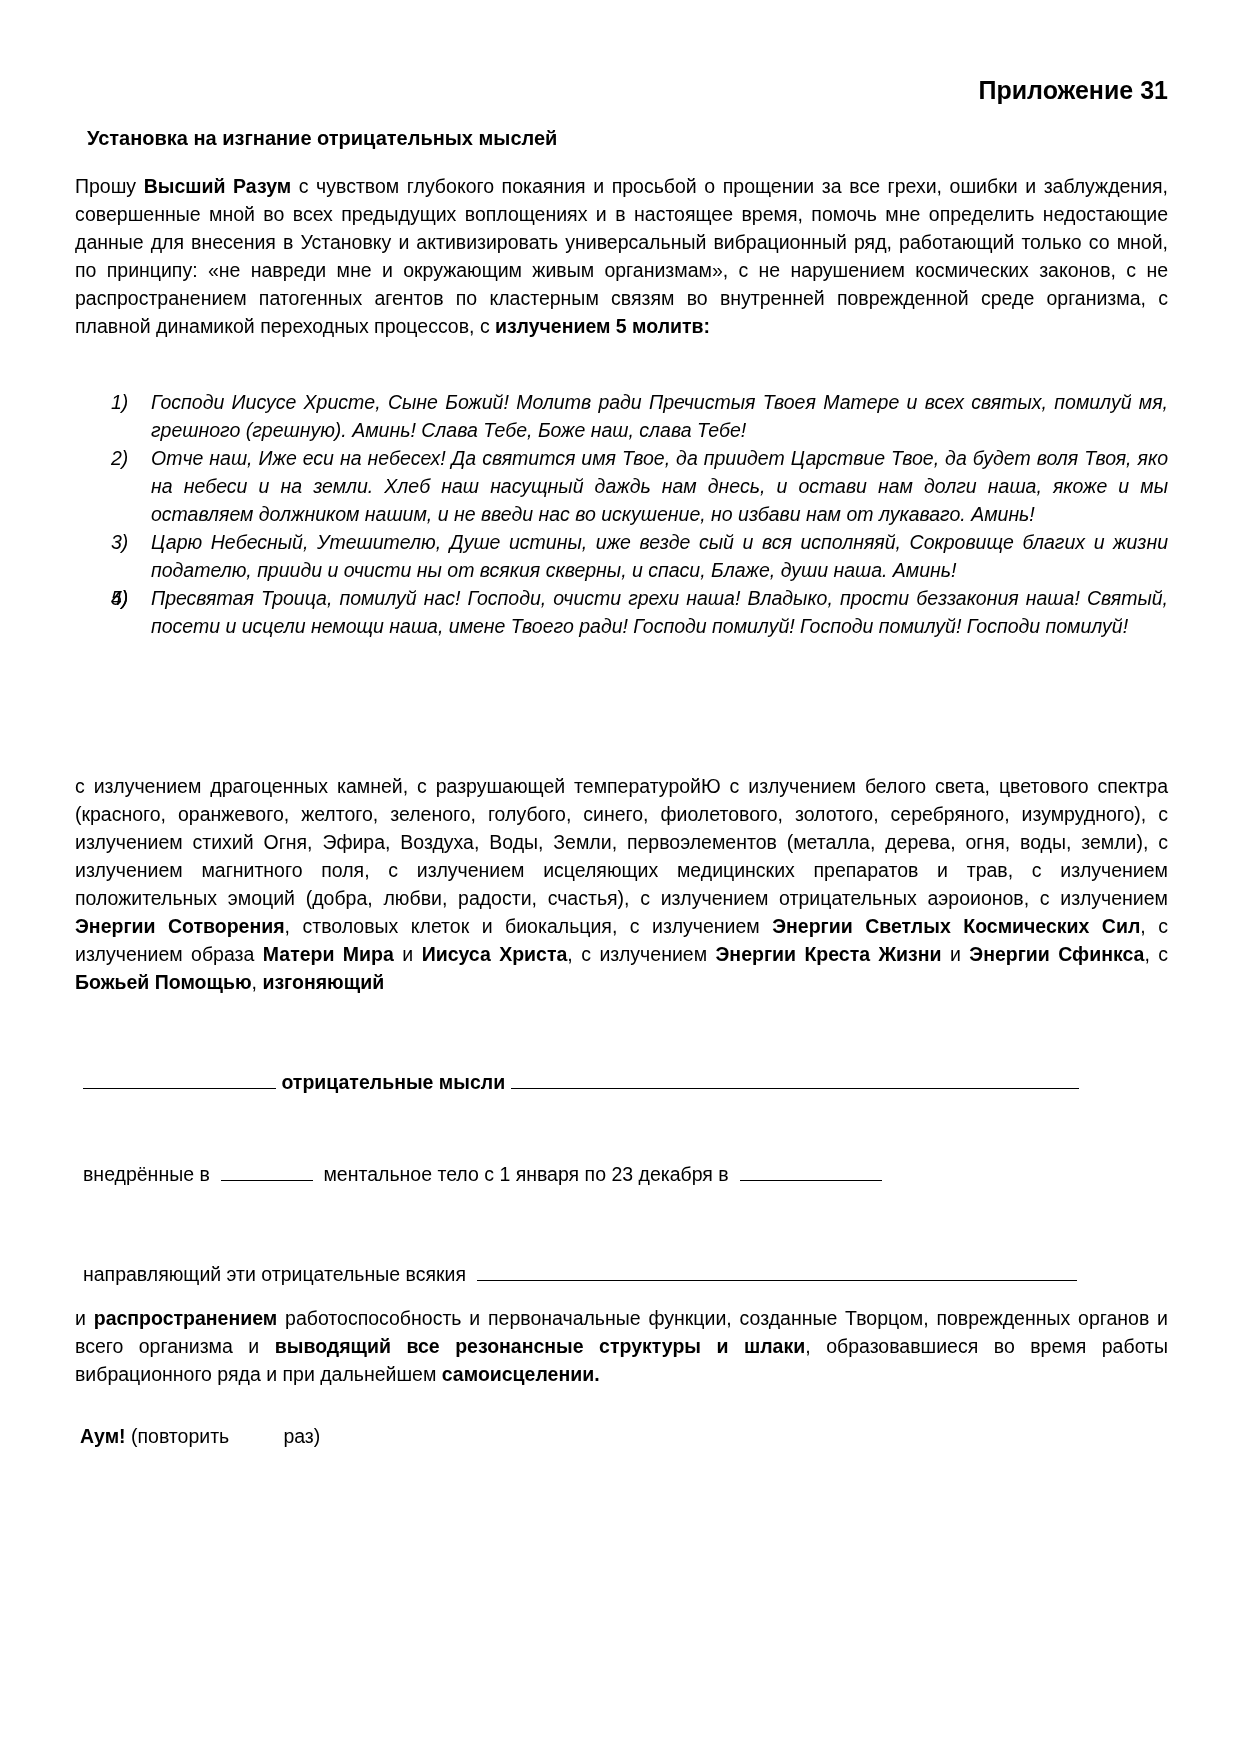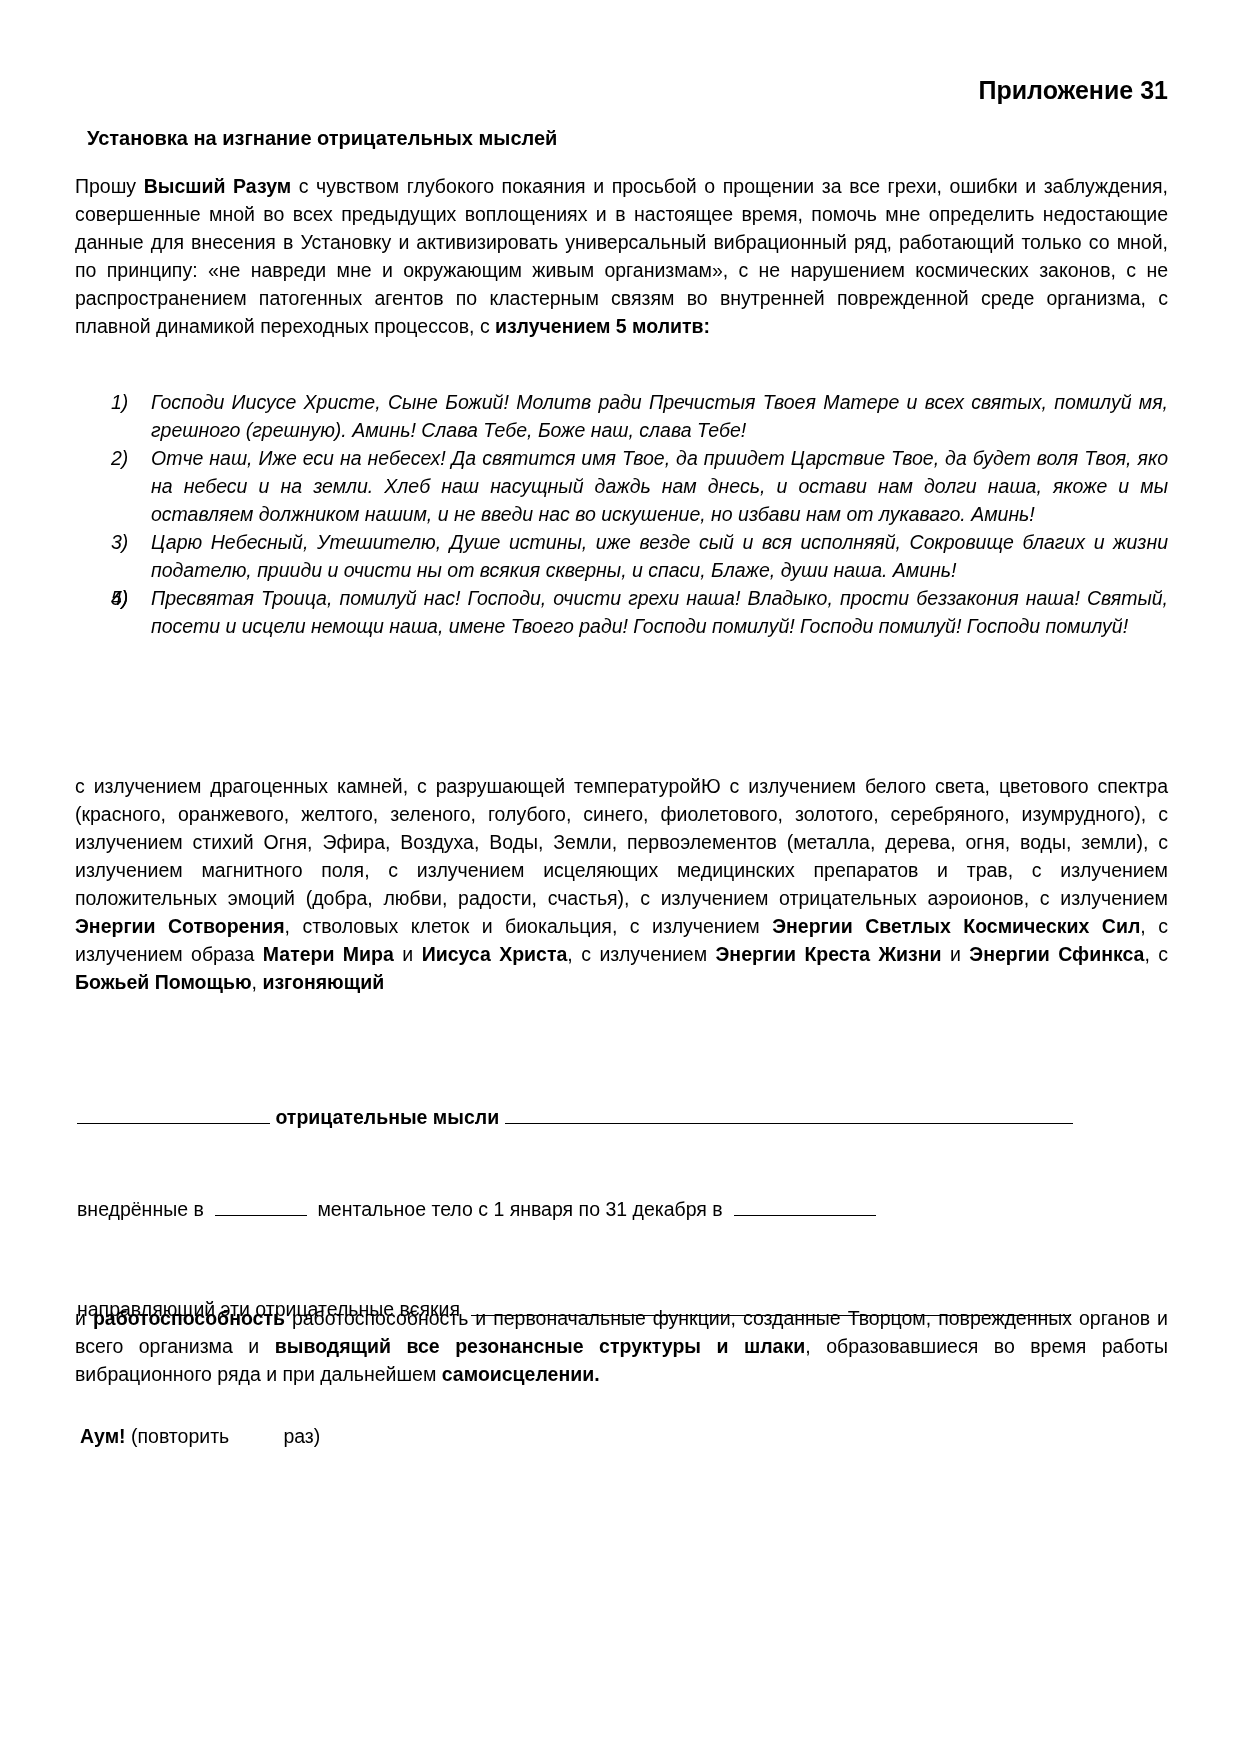--- a/index.html
+++ b/index.html
@@ -8,21 +8,21 @@
   .page { position: absolute; left: 75px; top: 0; width: 1093px; font-size: 19.5px; line-height: 28px; }
   .appendix { position: absolute; top: 76px; right: 0; font-weight: bold; font-size: 25px; }
   .title { position: absolute; top: 124px; left: 12px; font-weight: bold; font-size: 20px; }
   .para { text-align: justify; text-align-last: left; }
   .intro { position: absolute; top: 172px; left: 0; width: 1093px; }
   b { font-weight: bold; }
   .prayers { position: absolute; top: 388px; left: 36px; width: 1057px; margin: 0; padding: 0; list-style: none; font-style: italic; }
   .prayers li { position: relative; padding-left: 40px; text-align: justify; text-align-last: left; }
   .prayers li .num { position: absolute; left: 0; top: 0; }
   .emission { position: absolute; top: 772px; left: 0; width: 1093px; }
-  .fill { position: absolute; left: 2px; white-space: pre; margin-top: 35px; }
+  .fill { position: absolute; left: 8px; white-space: pre; }
   .fill1 { top: 1068px; font-weight: bold; }
   .fill2 { top: 1160px; }
   .fill3 { top: 1260px; }
   .blank { display: inline-block; border-bottom: 1.5px solid #000; height: 20px; vertical-align: baseline; }
   .closing { position: absolute; top: 1304px; left: 0; width: 1093px; }
   .aum { position: absolute; top: 1402px; left: 5px; white-space: pre; margin-top: 20px; }
 </style>
 </head>
 <body>
 
@@ -39,21 +39,21 @@
     <li><span class="num">2)</span><span>Отче наш, Иже еси на небесех! Да святится имя Твое, да приидет Царствие Твое, да будет воля Твоя, яко на небеси и на земли. Хлеб наш насущный даждь нам днесь, и остави нам долги наша, якоже и мы оставляем должником нашим, и не введи нас во искушение, но избави нам от лукаваго. Аминь!</span></li>
     <li><span class="num">3)</span><span>Царю Небесный, Утешителю, Душе истины, иже везде сый и вся исполняяй, Сокровище благих и жизни подателю, прииди и очисти ны от всякия скверны, и спаси, Блаже, души наша. Аминь!</span></li>
     <li><span class="num">4)</span></li>
     <li><span class="num">5)</span><span>Пресвятая Троица, помилуй нас! Господи, очисти грехи наша! Владыко, прости беззакония наша! Святый, посети и исцели немощи наша, имене Твоего ради! Господи помилуй! Господи помилуй! Господи помилуй!</span></li>
   </ol>
 
   <p class="para emission" style="margin:0;"><span>с излучением драгоценных камней, с разрушающей температуройЮ с излучением белого света, цветового спектра (красного, оранжевого, желтого, зеленого, голубого, синего, фиолетового, золотого, серебряного, изумрудного), с излучением стихий Огня, Эфира, Воздуха, Воды, Земли, первоэлементов (металла, дерева, огня, воды, земли), с излучением магнитного поля, с излучением исцеляющих медицинских препаратов и трав,  с излучением положительных эмоций (добра, любви, радости, счастья), с излучением отрицательных аэроионов, с излучением </span><b>Энергии Сотворения</b><span>, стволовых клеток и биокальция, с излучением </span><b>Энергии Светлых Космических Сил</b><span>, с излучением образа </span><b>Матери Мира</b><span> и </span><b>Иисуса Христа</b><span>, с излучением </span><b>Энергии Креста Жизни</b><span> и </span><b>Энергии Сфинкса</b><span>, с </span><b>Божьей Помощью</b><span>, </span><b>изгоняющий</b></p>
 
   <div class="fill fill1"><span class="blank" style="width:193px;"></span><span> отрицательные мысли </span><span class="blank" style="width:568px;"></span></div>
 
-  <div class="fill fill2"><span>внедрённые в  </span><span class="blank" style="width:92px;"></span><span>  ментальное тело с 1 января по 31 декабря в  </span><span class="blank" style="width:142px;"></span></div>
+  <div class="fill fill2"><span>внедрённые в  </span><span class="blank" style="width:92px;"></span><span>  ментальное тело с 1 января по 23 декабря в  </span><span class="blank" style="width:142px;"></span></div>
 
   <div class="fill fill3"><span>направляющий эти отрицательные всякия  </span><span class="blank" style="width:600px;"></span></div>
 
-  <p class="para closing" style="margin:0;"><span>и </span><b>работоспособность</b><span> работоспособность и первоначальные функции, созданные Творцом, поврежденных органов и всего организма и </span><b>выводящий все резонансные структуры и шлаки</b><span>, образовавшиеся во время работы вибрационного ряда и при дальнейшем </span><b>самоисцелении.</b></p>
+  <p class="para closing" style="margin:0;"><span>и </span><b>распространением</b><span> работоспособность и первоначальные функции, созданные Творцом, поврежденных органов и всего организма и </span><b>выводящий все резонансные структуры и шлаки</b><span>, образовавшиеся во время работы вибрационного ряда и при дальнейшем </span><b>самоисцелении.</b></p>
 
   <div class="aum"><b>Аум!</b><span> (повторить          раз)</span></div>
 
 </div>
 
 </body></html>

